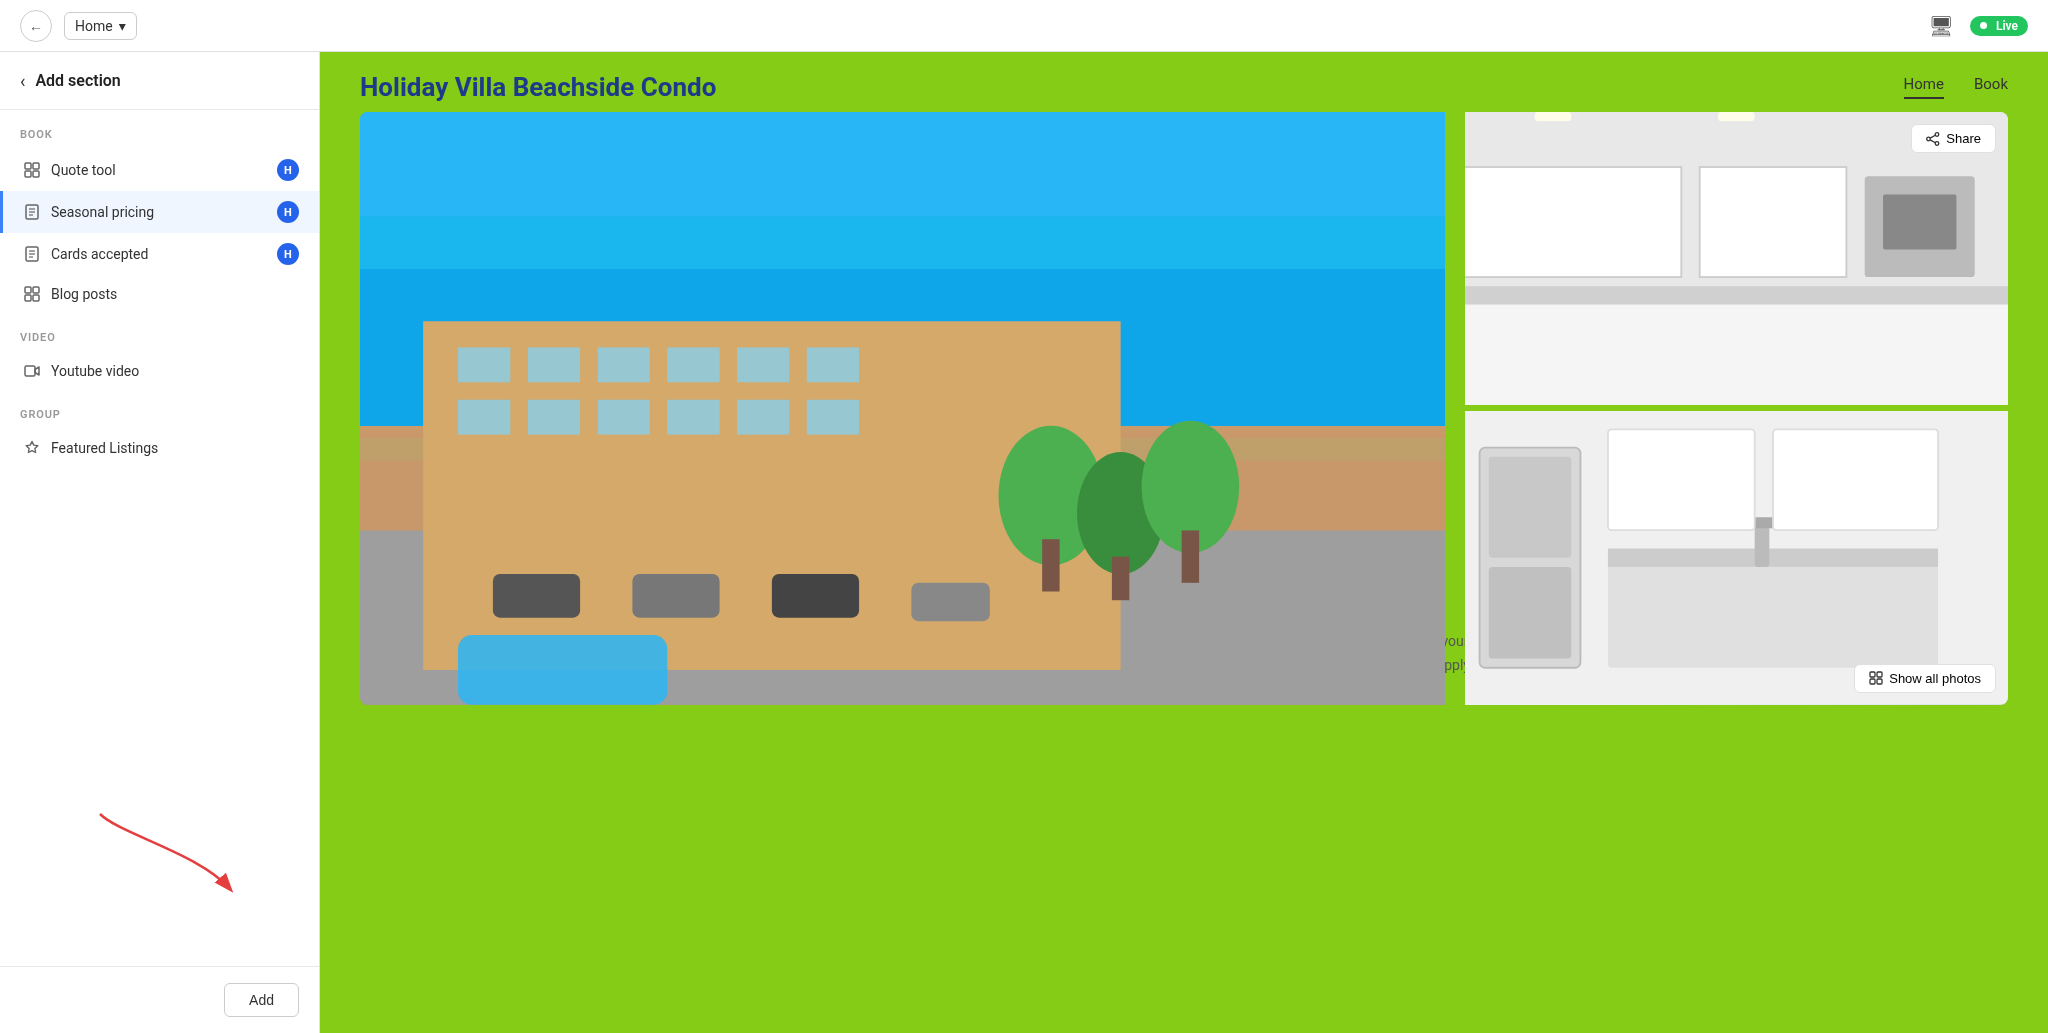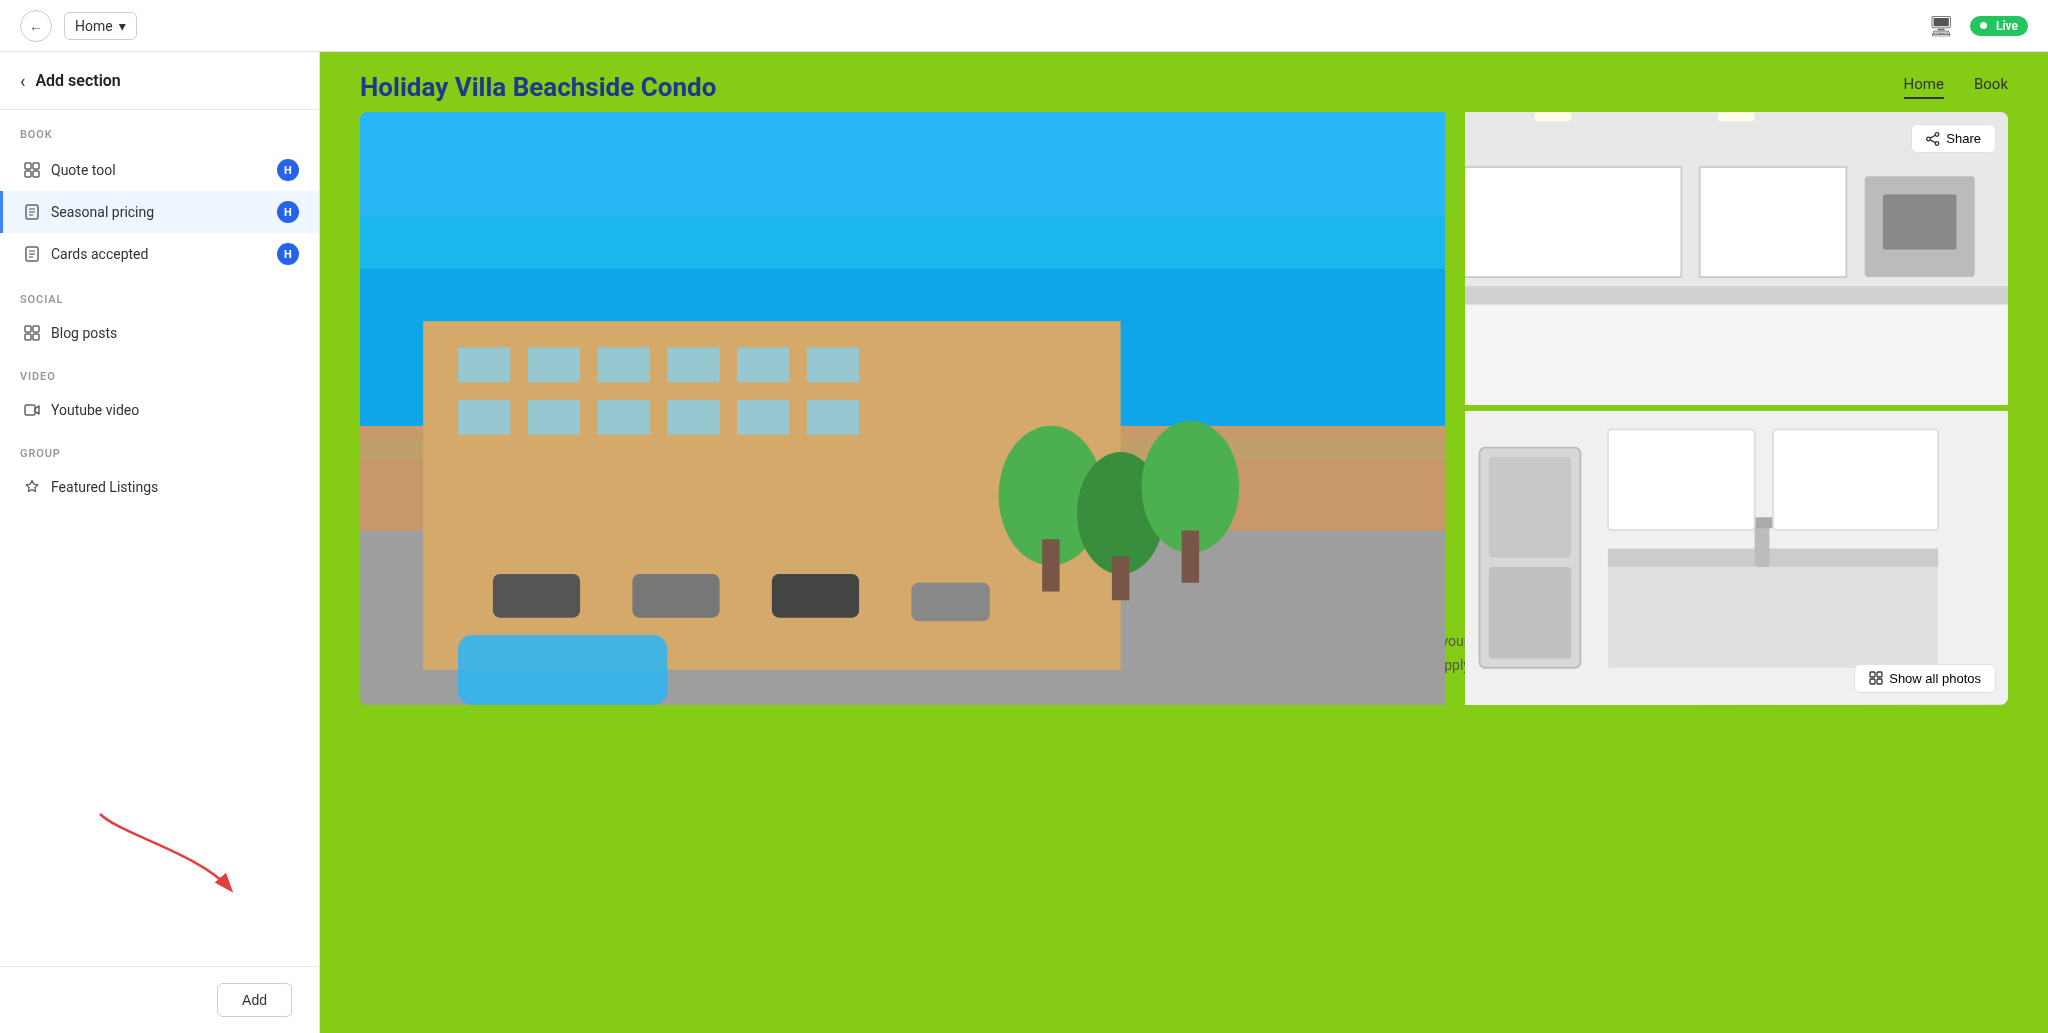--- a/index.html
+++ b/index.html
@@ -56,21 +56,21 @@
     .sidebar-item.active { background: #eff6ff; border-left-color: #3b82f6; }
     .sidebar-item-left { display: flex; align-items: center; gap: 10px; font-size: 14px; color: #333; }
     .sidebar-item-icon { width: 18px; height: 18px; color: #666; font-size: 14px; display: flex; align-items: center; justify-content: center; }
     .badge-h {
       width: 22px; height: 22px; background: #2563eb; border-radius: 50%;
       display: flex; align-items: center; justify-content: center;
       font-size: 11px; font-weight: 700; color: #fff;
     }
 
     .sidebar-footer {
-      margin-top: auto; padding: 16px 27px; border-top: 1px solid #e8e8e8;
+      margin-top: auto; padding: 16px 20px; border-top: 1px solid #e8e8e8;
       display: flex; justify-content: flex-end; align-items: center;
     }
     .add-btn {
       padding: 8px 24px; border: 1px solid #ccc; border-radius: 6px;
       background: #fff; font-size: 14px; color: #333; cursor: pointer;
     }
 
     
     .content-area { flex: 1; overflow-y: auto; background: #f8f8f8; }
     .page-content { background: #84cc16; margin: 0; min-height: 100%; padding: 0; }
@@ -214,21 +214,20 @@
             <line x1="5" y1="5" x2="11" y2="5" stroke="#666" stroke-width="1.2"></line>
             <line x1="5" y1="8" x2="11" y2="8" stroke="#666" stroke-width="1.2"></line>
             <line x1="5" y1="11" x2="9" y2="11" stroke="#666" stroke-width="1.2"></line>
           </svg>
         </span>
         <span>Cards accepted</span>
       </div>
       <span class="badge-h">H</span>
     </div>
 
-    <div class="sidebar-section-label">SOCIAL</div>
 
     <div class="sidebar-item">
       <div class="sidebar-item-left">
         <span class="sidebar-item-icon">
           <svg width="16" height="16" viewBox="0 0 16 16" fill="none">
             <rect x="1" y="1" width="6" height="6" rx="1" stroke="#666" stroke-width="1.5"></rect>
             <rect x="9" y="1" width="6" height="6" rx="1" stroke="#666" stroke-width="1.5"></rect>
             <rect x="1" y="9" width="6" height="6" rx="1" stroke="#666" stroke-width="1.5"></rect>
             <rect x="9" y="9" width="6" height="6" rx="1" stroke="#666" stroke-width="1.5"></rect>
           </svg>

